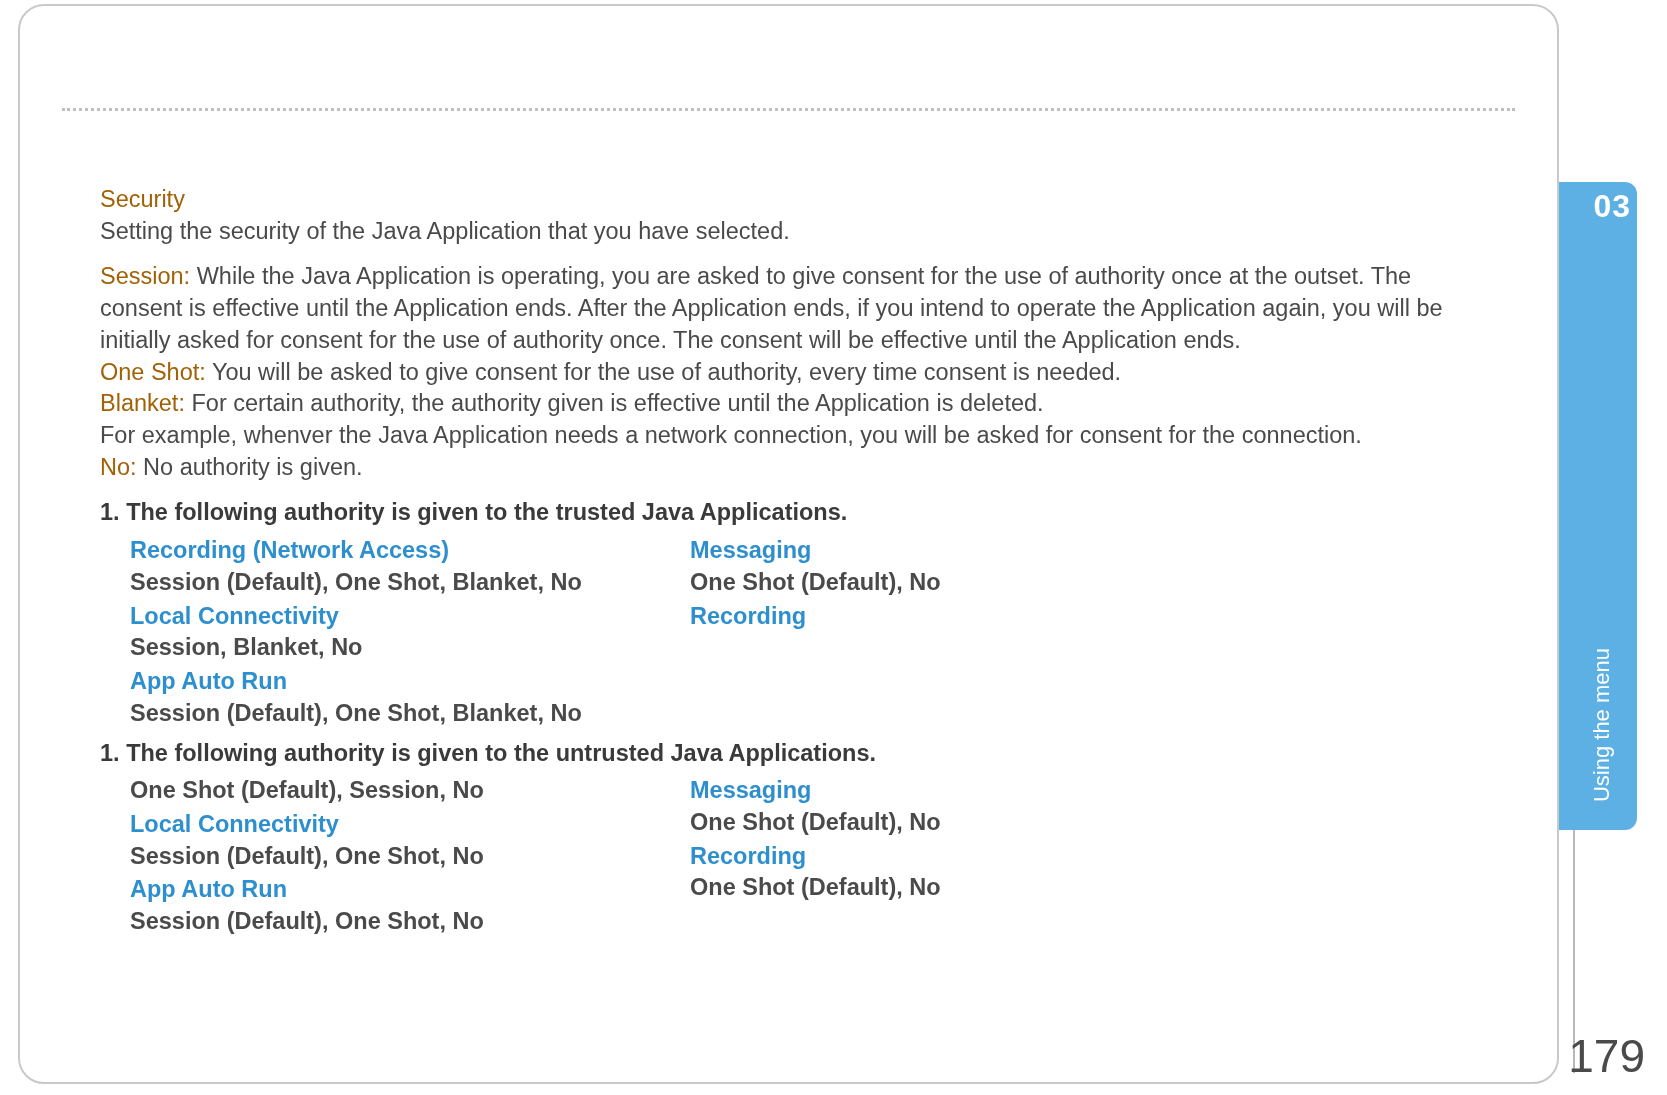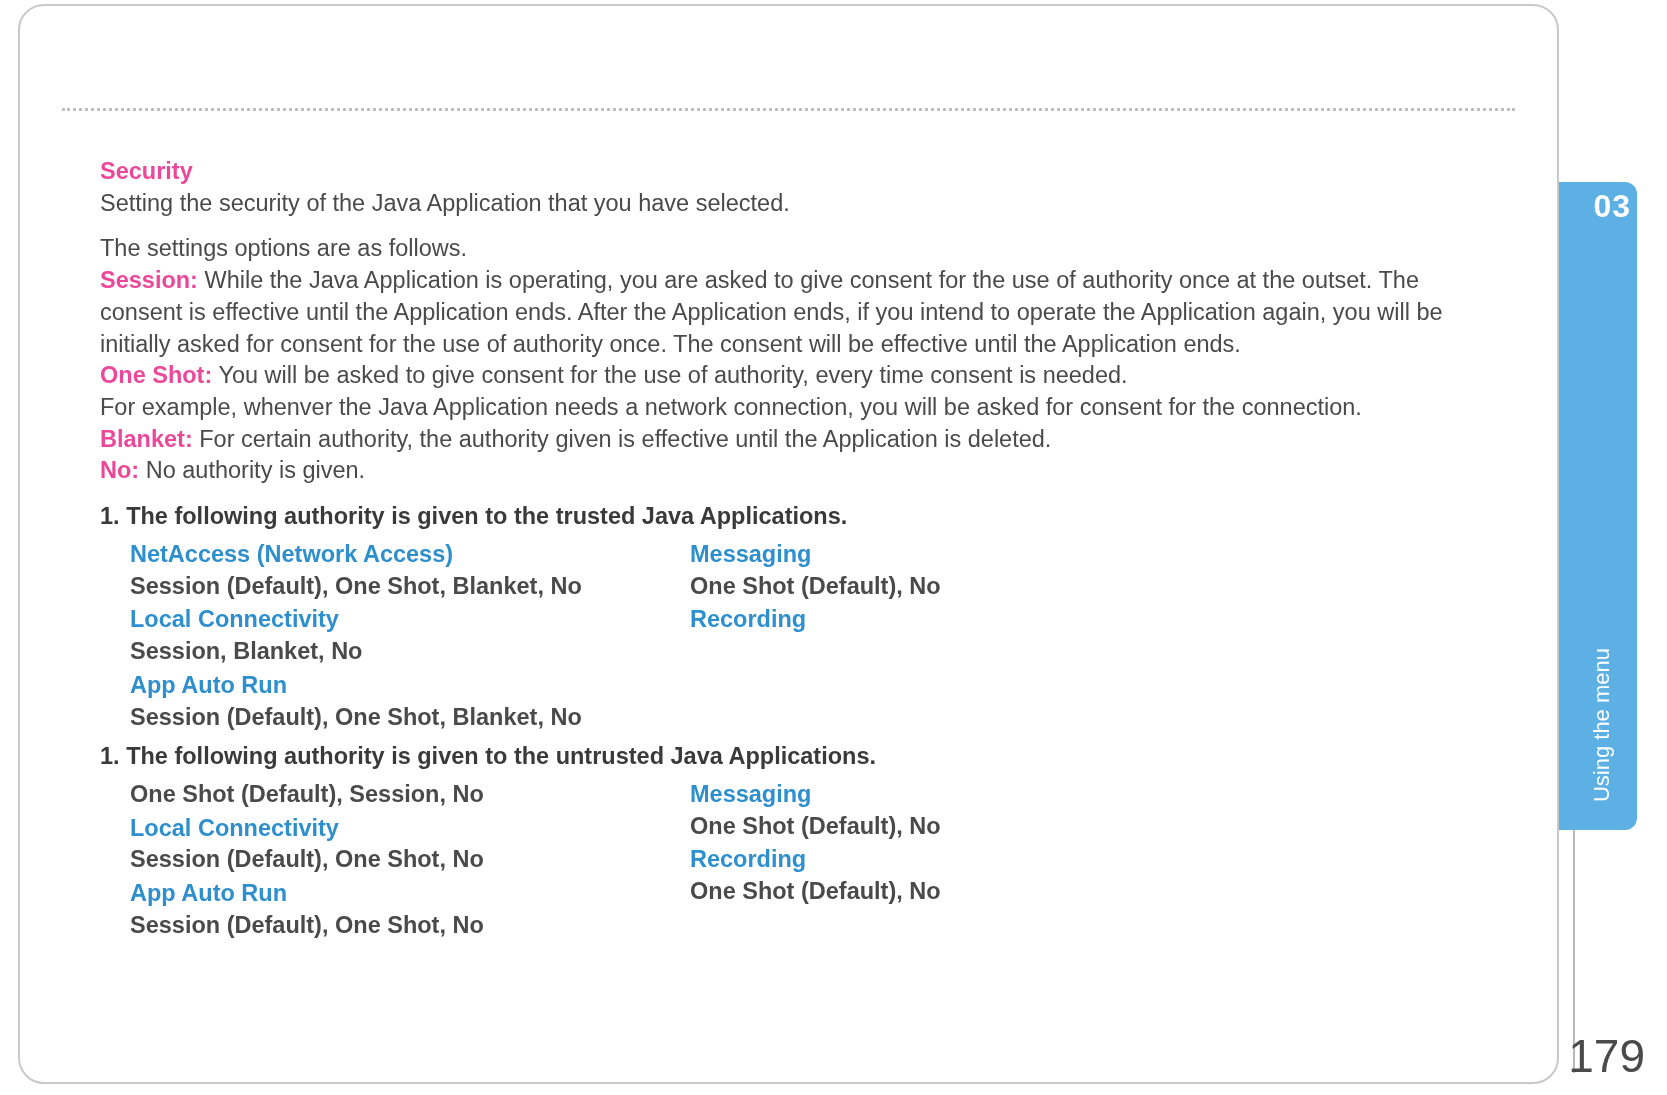--- a/index.html
+++ b/index.html
@@ -30,21 +30,21 @@
   }
   .body-text {
     position: absolute;
     left: 80px;
     top: 150px;
     right: 60px;
     color: #4a4a4a;
     font-size: 23.5px;
     line-height: 1.35;
   }
-  .accent { color: #ec4899; font-weight: bold; }
+  .accent { color: #a16207; font-weight: normal; margin-top: 28px; }
   .para { margin-bottom: 14px; }
   .list-head { font-weight: bold; color: #3a3a3a; margin-top: 6px; margin-bottom: 6px; }
   .cols { display: flex; margin-left: 30px; margin-bottom: 4px; }
   .col { flex: 0 0 560px; }
   .col2 { flex: 1; }
   .item-title { color: #2e8fcf; font-weight: bold; }
   .item-val { color: #4a4a4a; margin-bottom: 2px; font-weight: bold; }
   .side-tab {
     position: absolute;
     left: 1559px;
@@ -100,40 +100,39 @@
     <div class="dotted-rule"></div>
 
     <div class="body-text">
 
       <div class="para">
         <div class="accent">Security</div>
         <div>Setting the security of the Java Application that you have selected.</div>
       </div>
 
       <div class="para">
-        <div>The settings options are as follows.</div>
         <div>
           <span class="accent">Session:</span><span> While the Java Application is operating, you are asked to give consent for the use of authority once at the outset. The consent is effective until the Application ends. After the Application ends, if you intend to operate the Application again, you will be initially asked for consent for the use of authority once. The consent will be effective until the Application ends.</span>
         </div>
         <div>
           <span class="accent">One Shot:</span><span> You will be asked to give consent for the use of authority, every time consent is needed.</span>
         </div>
-        <div>For example, whenver the Java Application needs a network connection, you will be asked for consent for the connection.</div>
         <div>
           <span class="accent">Blanket:</span><span> For certain authority, the authority given is effective until the Application is deleted.</span>
         </div>
+        <div>For example, whenver the Java Application needs a network connection, you will be asked for consent for the connection.</div>
         <div>
           <span class="accent">No:</span><span> No authority is given.</span>
         </div>
       </div>
 
       <div class="list-head">1. The following authority is given to the trusted Java Applications.</div>
       <div class="cols">
         <div class="col">
-          <div class="item-title">NetAccess (Network Access)</div>
+          <div class="item-title">Recording (Network Access)</div>
           <div class="item-val">Session (Default), One Shot, Blanket, No</div>
           <div class="item-title">Local Connectivity</div>
           <div class="item-val">Session, Blanket, No</div>
           <div class="item-title">App Auto Run</div>
           <div class="item-val">Session (Default), One Shot, Blanket, No</div>
         </div>
         <div class="col2">
           <div class="item-title">Messaging</div>
           <div class="item-val">One Shot (Default), No</div>
           <div class="item-title">Recording</div>

